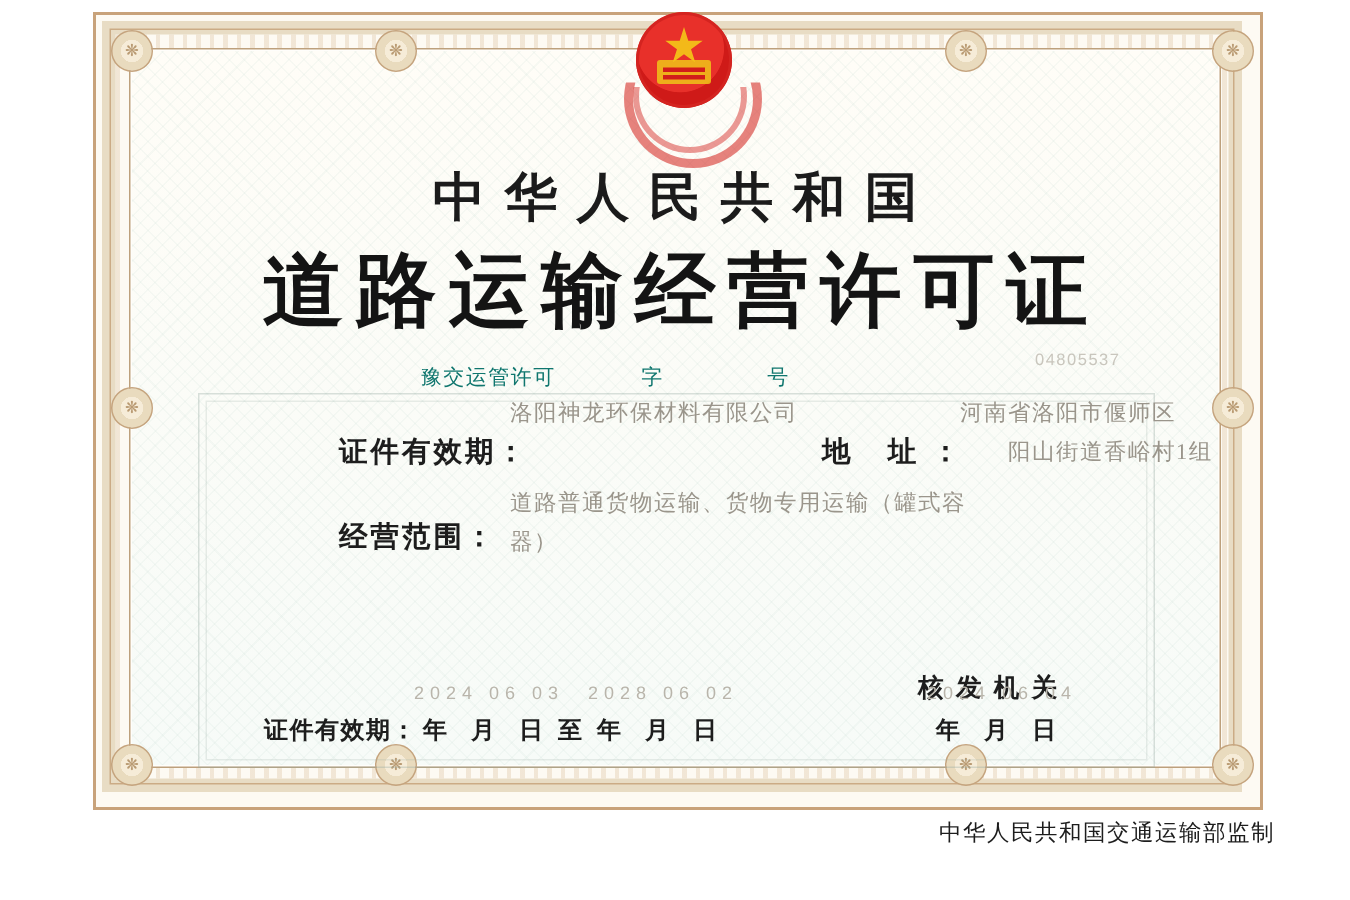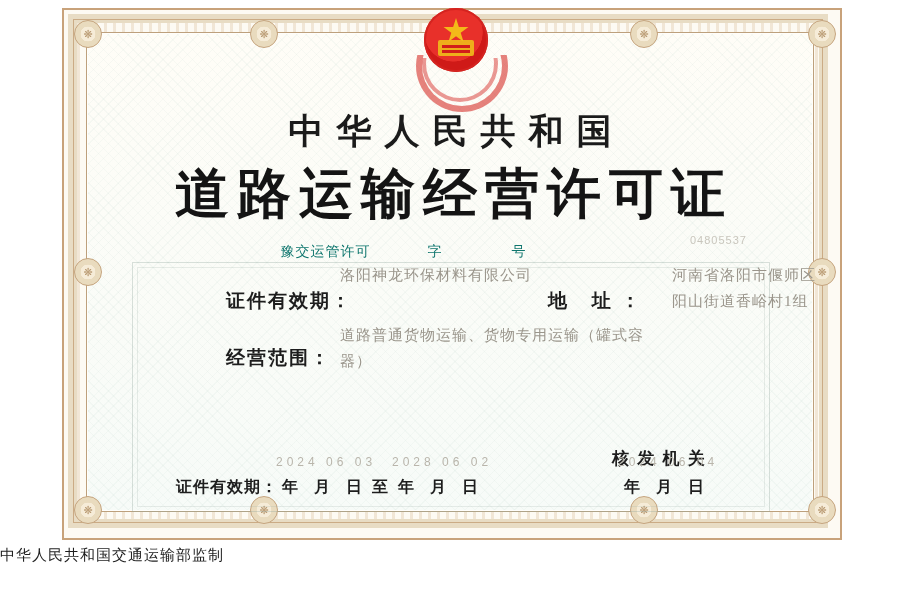--- a/index.html
+++ b/index.html
@@ -242,21 +242,21 @@
   .lbl-scope   { left: 226px; top: 345px; }
 
   .val {
     position: absolute;
     font-family: "Liberation Serif", serif;
     font-size: 15px;
     color: #9a958b;
     letter-spacing: 1px;
   }
   .val-name    { left: 340px; top: 266px; }
-  .val-addr1   { left: 672px; top: 266px; font-family: Liberation Mono, monospace; }
+  .val-addr1   { left: 640px; top: 266px; font-family: Liberation Mono, monospace; }
   .val-addr2   { left: 672px; top: 292px; }
   .val-scope1  { left: 340px; top: 326px; }
   .val-scope2  { left: 340px; top: 352px; }
 
   
   .seal {
     position: absolute;
     left: 596px;
     top: 370px;
     width: 140px;
@@ -373,25 +373,26 @@
     left: 4px; top: 4px; right: 4px; bottom: 4px;
     border: 1px solid rgba(150,170,160,.2);
   }
 
   
   .footer {
     position: absolute;
     left: 0;
     top: 546px;
     width: 838px;
-    text-align: left;
+    text-align: right;
     font-family: "Liberation Serif", serif;
     font-size: 15px;
     color: #1d1d1d;
     letter-spacing: 1px;
+    padding-left: 12px;
   }
 </style>
 </head>
 <body>
 
 <div class="certificate">
 
   <div class="border-outer"></div>
   <div class="border-mid"></div>
   <div class="border-inner"></div>

